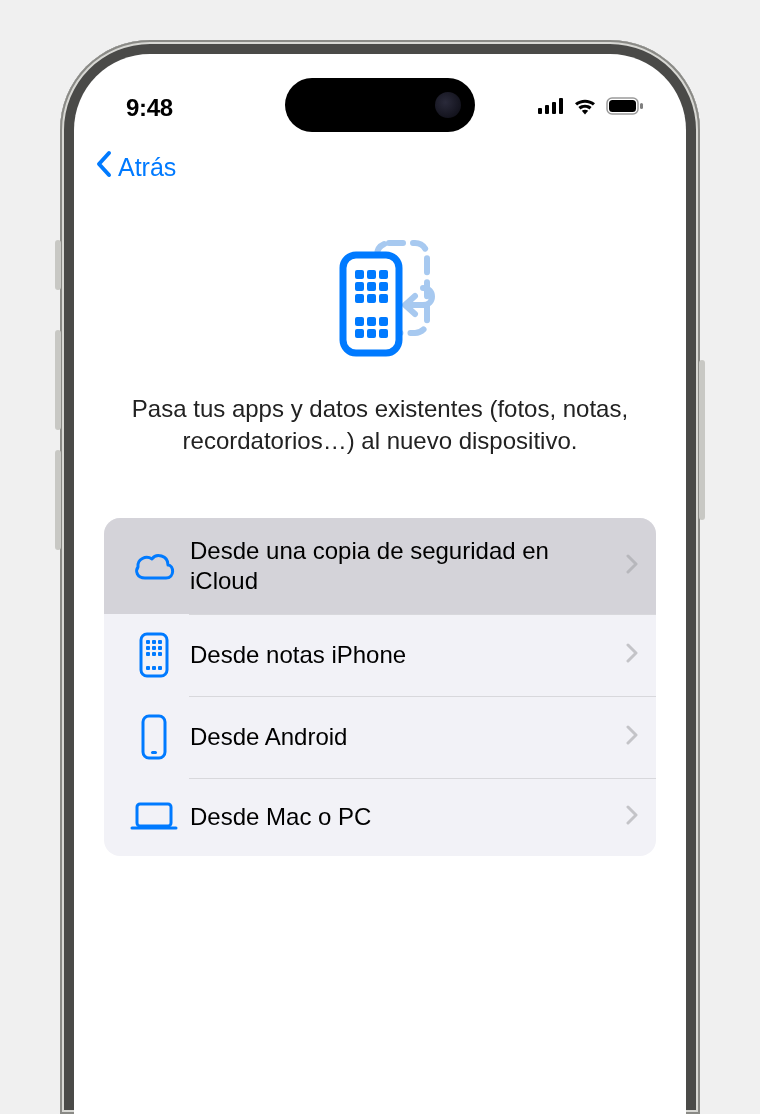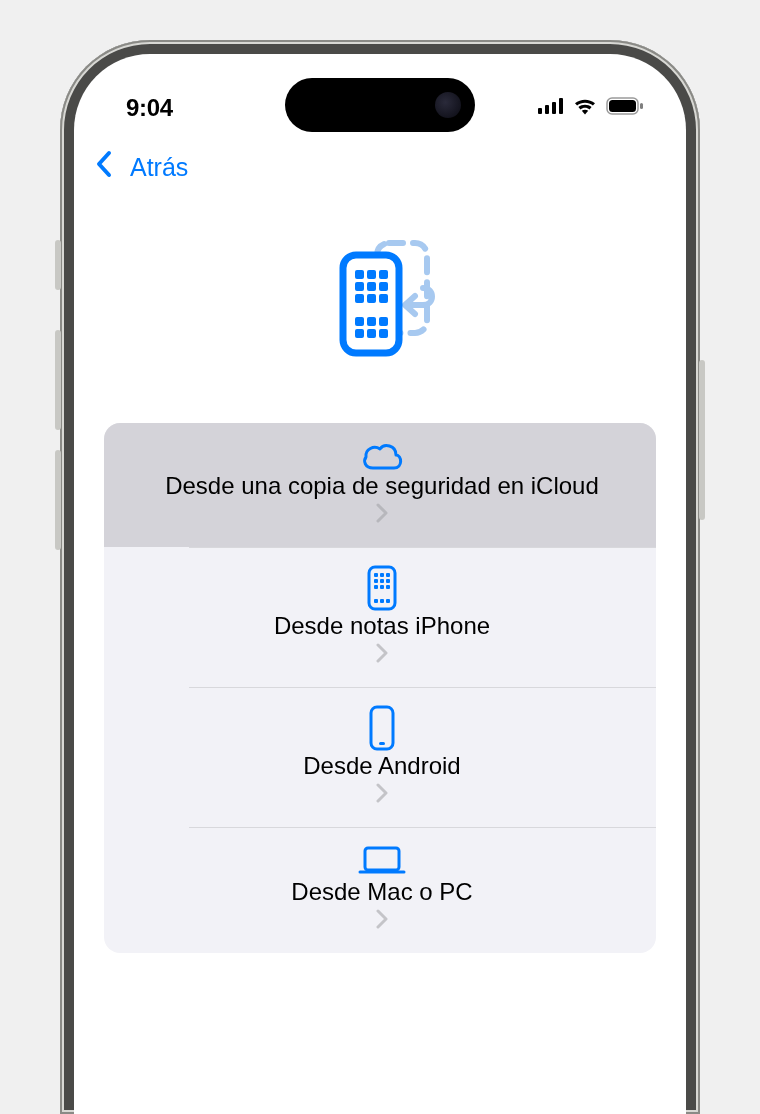--- a/index.html
+++ b/index.html
@@ -83,21 +83,21 @@
       display: flex;
       align-items: center;
       gap: 9px;
     }
     .nav-bar {
       padding: 18px 20px 8px 20px;
     }
     .back-button {
       display: inline-flex;
       align-items: center;
-      gap: 16px;
+      gap: 4px;
       color: #007aff;
       font-size: 25px;
       font-weight: 400;
       cursor: pointer;
     }
     .back-chevron {
       font-size: 30px;
       font-weight: 500;
       margin-right: 2px;
     }
@@ -130,21 +130,20 @@
       border-radius: 16px;
       overflow: hidden;
     }
     .option-row {
       display: flex;
       align-items: center;
       padding: 18px 18px 18px 22px;
       min-height: 78px;
       cursor: pointer;
       position: relative;
-      flex-direction: column;
     }
     .option-row.selected {
       background: #d4d3d9;
     }
     .option-row + .option-row::before {
       content: "";
       position: absolute;
       top: 0;
       left: 85px;
       right: 0;
@@ -182,21 +181,21 @@
   <div class="side-button btn-left-2"></div>
   <div class="side-button btn-left-3"></div>
   <div class="side-button btn-right"></div>
 
   <div class="screen">
     <div class="dynamic-island">
       <div class="island-cam"></div>
     </div>
 
     <div class="status-bar">
-      <div class="status-time">9:04</div>
+      <div class="status-time">9:48</div>
       <div class="status-right">
         <span>
           <svg width="26" height="16" viewBox="0 0 26 16">
             <rect x="0" y="10" width="4" height="6" rx="1" fill="#000"></rect>
             <rect x="7" y="7" width="4" height="9" rx="1" fill="#000"></rect>
             <rect x="14" y="4" width="4" height="12" rx="1" fill="#000"></rect>
             <rect x="21" y="0" width="4" height="16" rx="1" fill="#000"></rect>
           </svg>
         </span>
         <span>
@@ -247,20 +246,21 @@
             <rect x="64" y="61" width="9" height="9" rx="2"></rect>
             <rect x="40" y="84" width="9" height="9" rx="2"></rect>
             <rect x="52" y="84" width="9" height="9" rx="2"></rect>
             <rect x="64" y="84" width="9" height="9" rx="2"></rect>
             <rect x="40" y="96" width="9" height="9" rx="2"></rect>
             <rect x="52" y="96" width="9" height="9" rx="2"></rect>
             <rect x="64" y="96" width="9" height="9" rx="2"></rect>
           </g>
         </svg>
       </div>
+      <p class="hero-subtitle">Pasa tus apps y datos existentes (fotos, notas, recordatorios…) al nuevo dispositivo.</p>
     </div>
 
     <div class="options">
 
       <div class="option-row selected">
         <div class="option-icon">
           <svg width="44" height="30" viewBox="0 0 44 30">
             <path d="M13 27 C5 27 3 20 6 16 C5 8 14 4 20 8 C24 2 36 4 36 14 C42 14 43 27 34 27 Z" fill="none" stroke="#007aff" stroke-width="3" stroke-linejoin="round"></path>
           </svg>
         </div>

